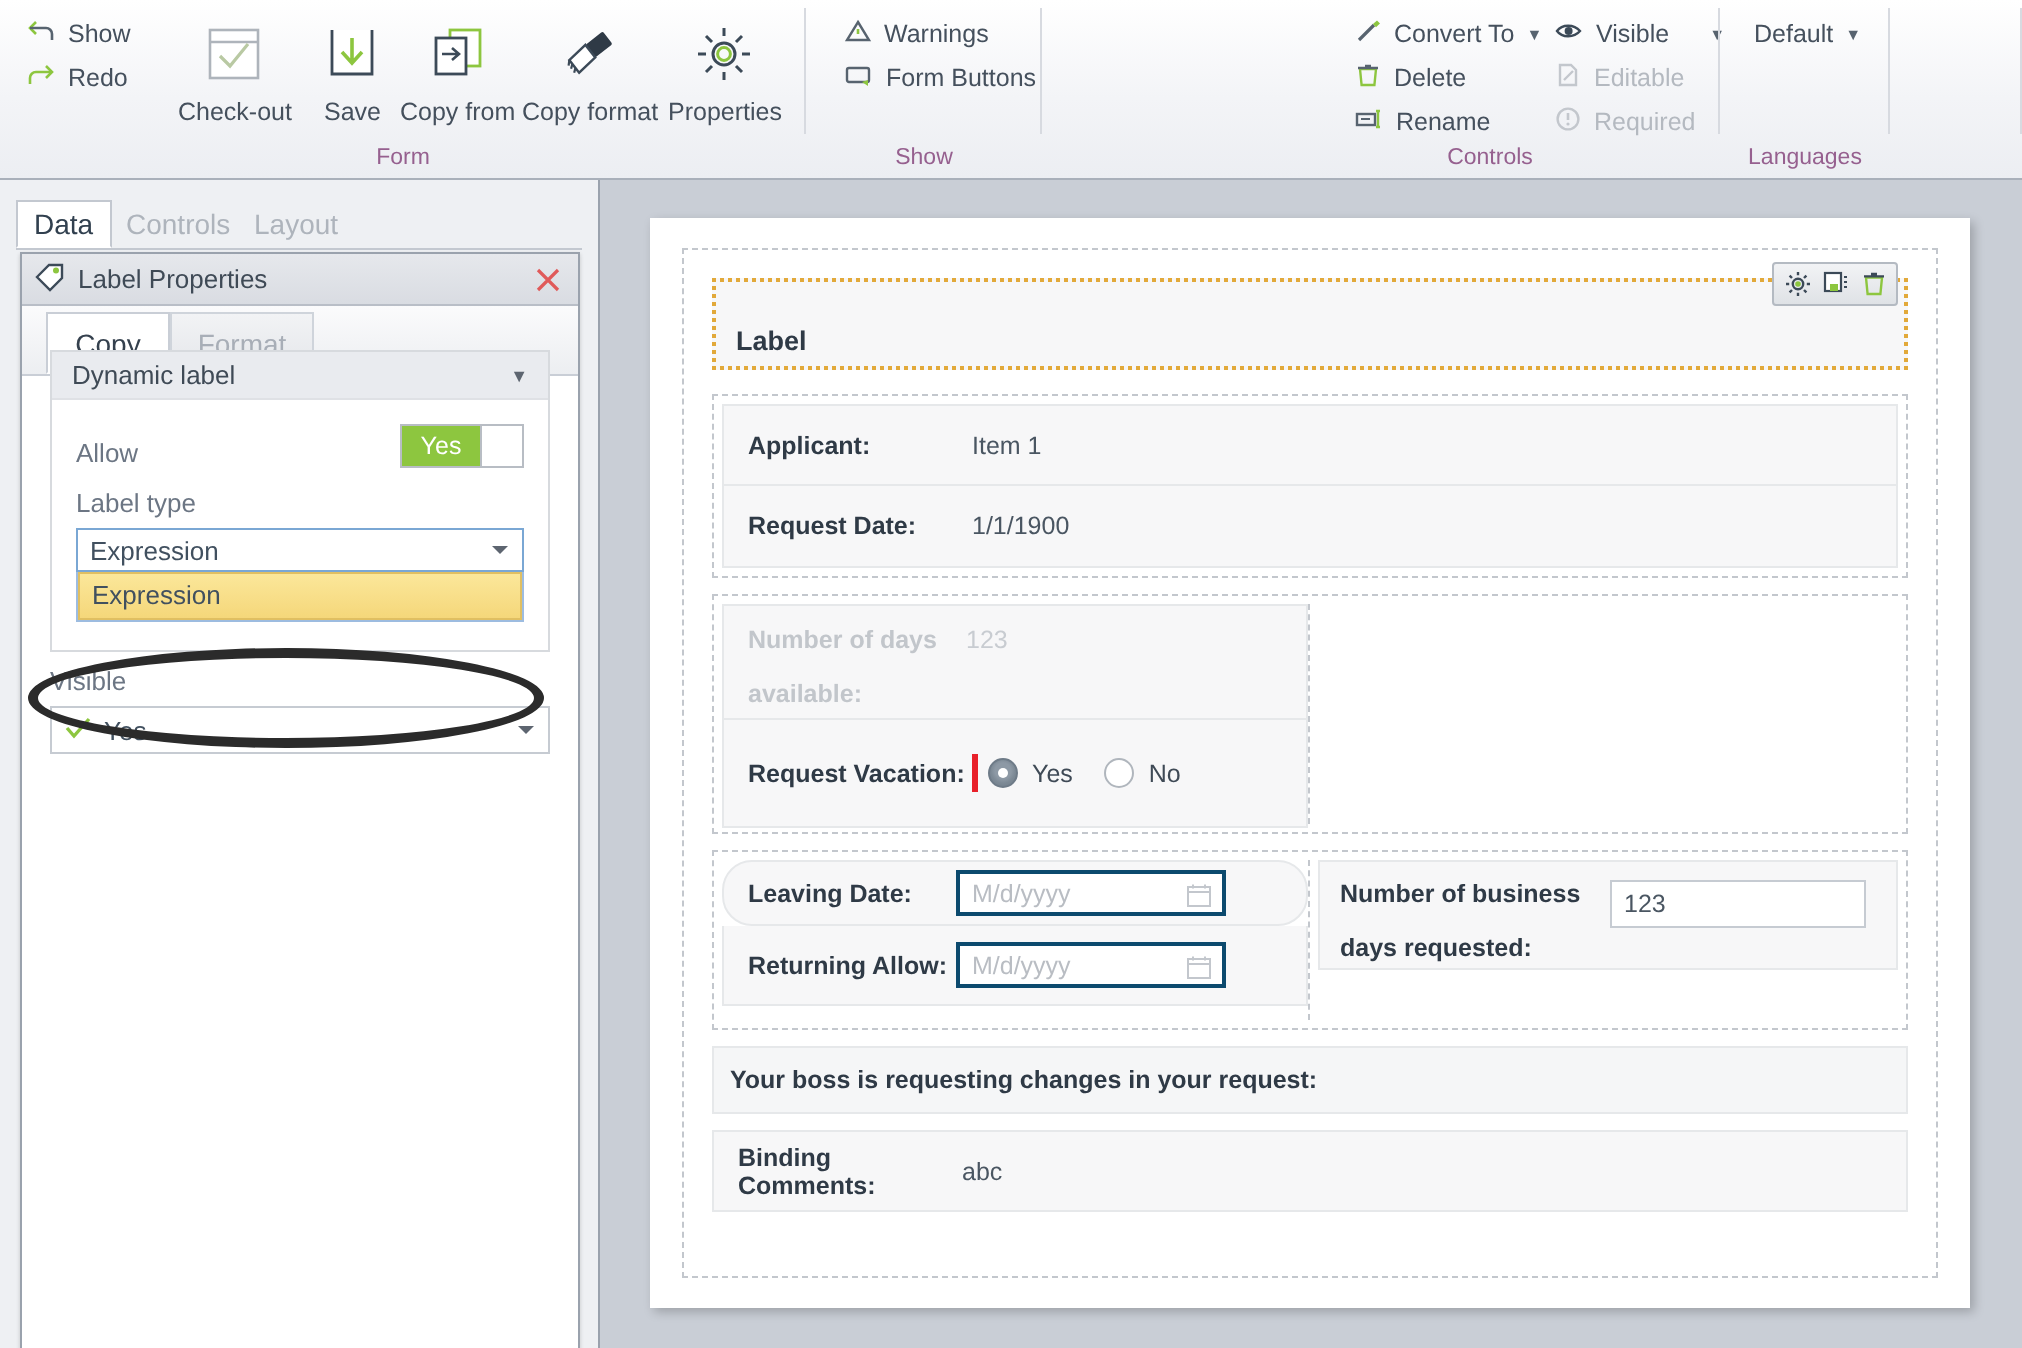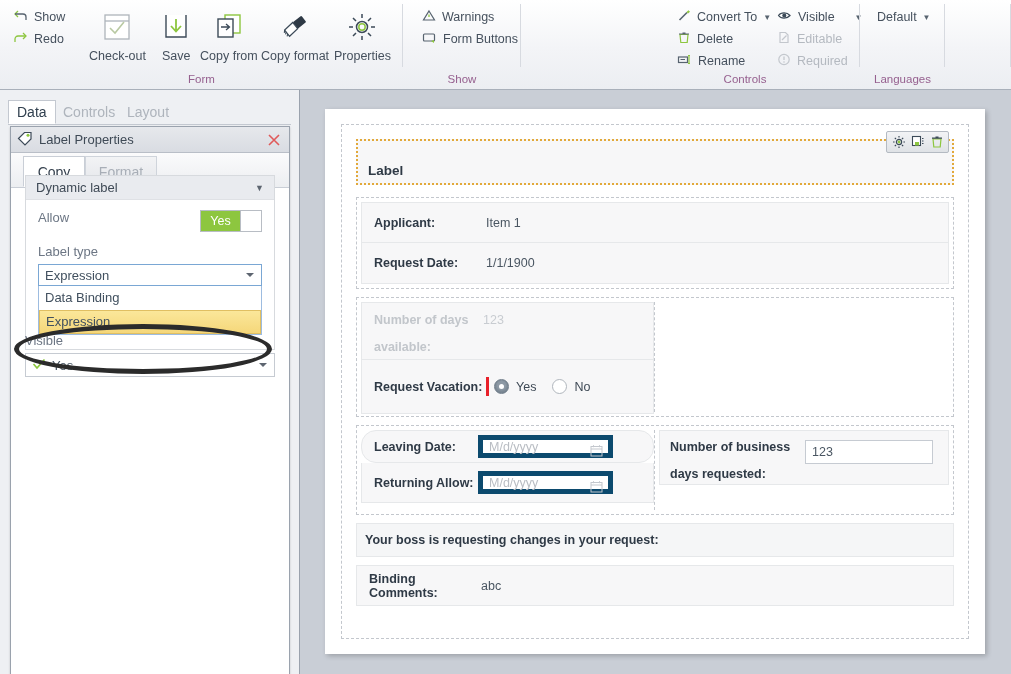--- a/index.html
+++ b/index.html
@@ -56,21 +56,21 @@
 
   .section{position:absolute;left:14px;right:14px;top:48px;
     border:1px solid #d7dade;background:#fff;box-sizing:border-box;}
   .sechead{height:24px;background:#e9ebef;border-bottom:1px solid #dfe1e5;
     display:flex;align-items:center;padding:0 10px;box-sizing:border-box;
     font-size:13px;color:#3f4a56;cursor:default;}
   .sechead .car{margin-left:auto;font-size:9px;color:#5d6570;}
   .secbody{padding:10px 12px 14px 12px;position:relative;}
 
   .fldlabel{font-size:13px;color:#6c7684;margin-bottom:5px;}
-  .row{display:flex;align-items:flex-start;height:24px;}
+  .row{display:flex;align-items:flex-end;height:24px;}
 
   .toggle{width:62px;height:22px;border:1px solid #b8bdc4;display:flex;
     box-sizing:border-box;background:#fff;cursor:default;}
   .toggle .on{flex:1;background:#8dc63f;color:#fff;font-size:12.5px;
     display:flex;align-items:center;justify-content:center;}
   .toggle .knob{width:20px;background:#fff;border-left:1px solid #b8bdc4;}
 
   .combo{position:relative;height:22px;border:1px solid #7aa7d4;background:#fff;
     box-sizing:border-box;display:flex;align-items:center;padding:0 6px;
     font-size:13px;color:#41505f;cursor:default;}
@@ -106,21 +106,21 @@
 
   .block{position:absolute;left:14px;right:14px;border:1px dashed #c3c7cd;
     box-sizing:border-box;padding:4px;}
   .cell{border:1px solid #e6e8ea;background:#f7f7f8;box-sizing:border-box;
     position:relative;}
   .flabel{font-size:12.5px;font-weight:bold;color:#2f3a46;}
   .flabel.dis{color:#c2c6cb;font-weight:bold;}
   .fval{font-size:12.5px;color:#4a5662;}
   .fval.dis{color:#c8ccd1;}
 
-  .dateinput{width:135px;height:23px;border:5px solid #0c4a6e;background:#fff;
+  .dateinput{width:135px;height:23px;border:2px solid #0c4a6e;background:#fff;
     box-sizing:border-box;display:flex;align-items:center;padding:0 6px;
     font-size:12.5px;color:#b9bdc3;position:relative;cursor:text;}
   .textinput{width:128px;height:24px;border:1px solid #c6cbd2;background:#fff;
     box-sizing:border-box;display:flex;align-items:center;padding:0 6px;
     font-size:12.5px;color:#4a5662;cursor:text;}
 
   .radio{width:15px;height:15px;border-radius:50%;border:1px solid #b0b6bd;
     background:#fff;box-sizing:border-box;display:inline-flex;
     align-items:center;justify-content:center;cursor:default;}
   .radio.on{background:radial-gradient(circle at 50% 42%,#8d99a5 0%,#8d99a5 40%,#7d8a96 60%,#6e7b88 100%);
@@ -386,23 +386,20 @@
           </div>
 
           <div class="fldlabel">Label type</div>
 
           <div class="combo">
             <span>Expression</span>
             <span class="car"></span>
           </div>
 
           <div class="ddlist">
-            <div class="ddopt">
-              <span>Data Binding</span>
-            </div>
             <div class="ddopt hl">
               <span>Expression</span>
             </div>
           </div>
 
         </div>
       </div>
 
       <div style="position:absolute;left:14px;right:14px;top:206px;">
         <div class="fldlabel">Visible</div>

